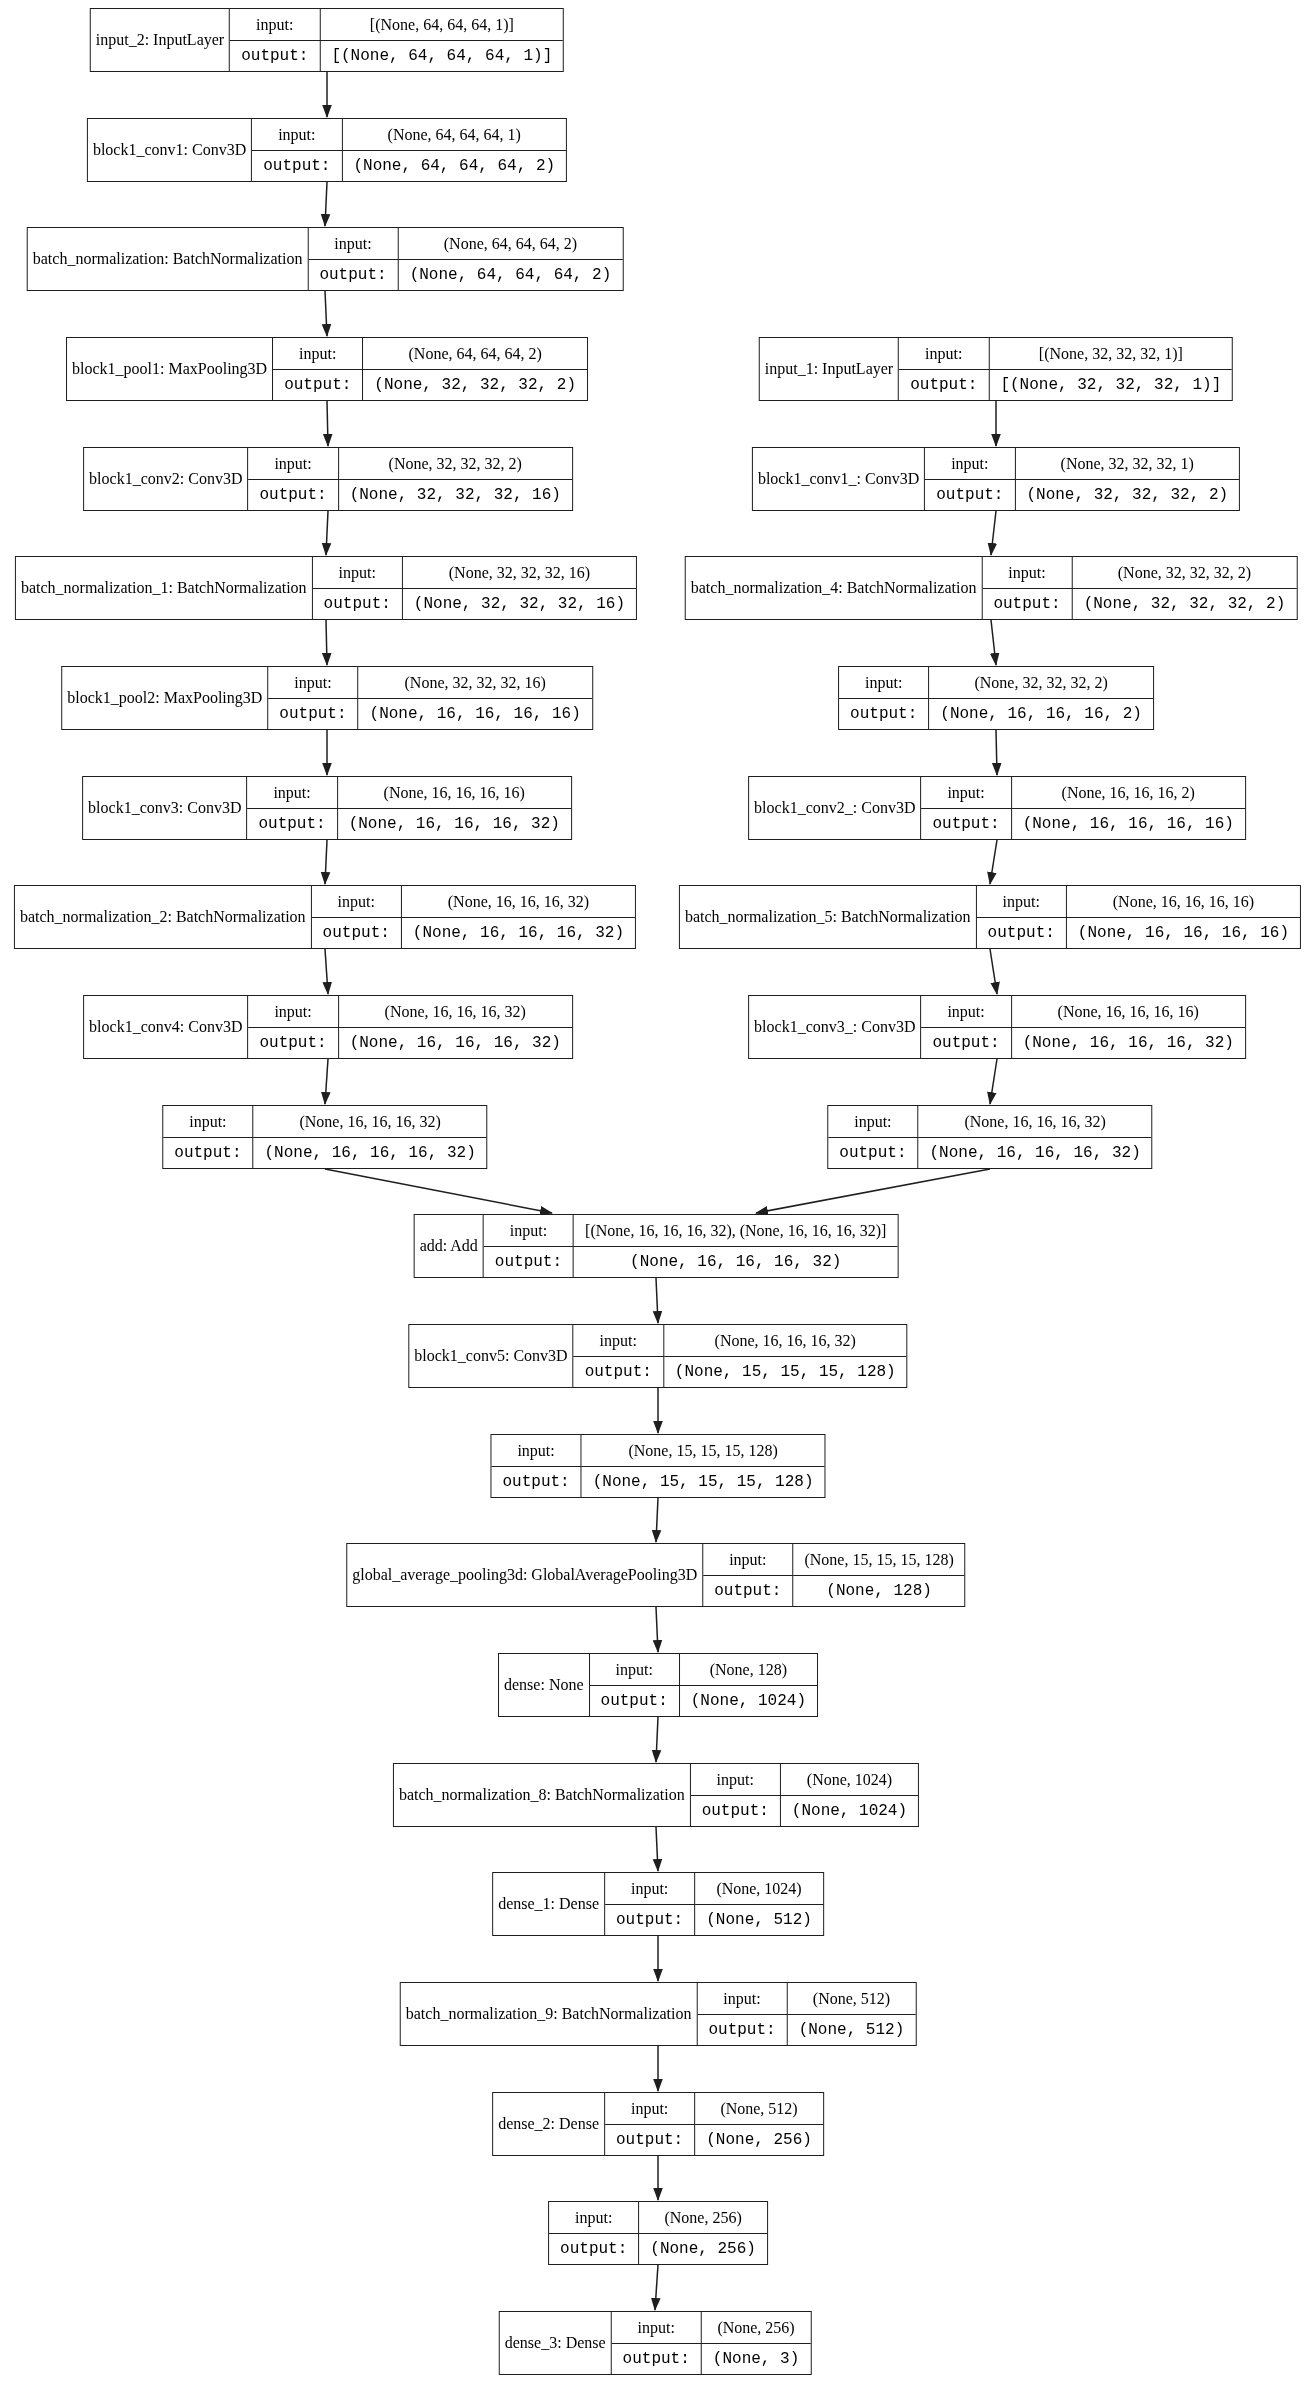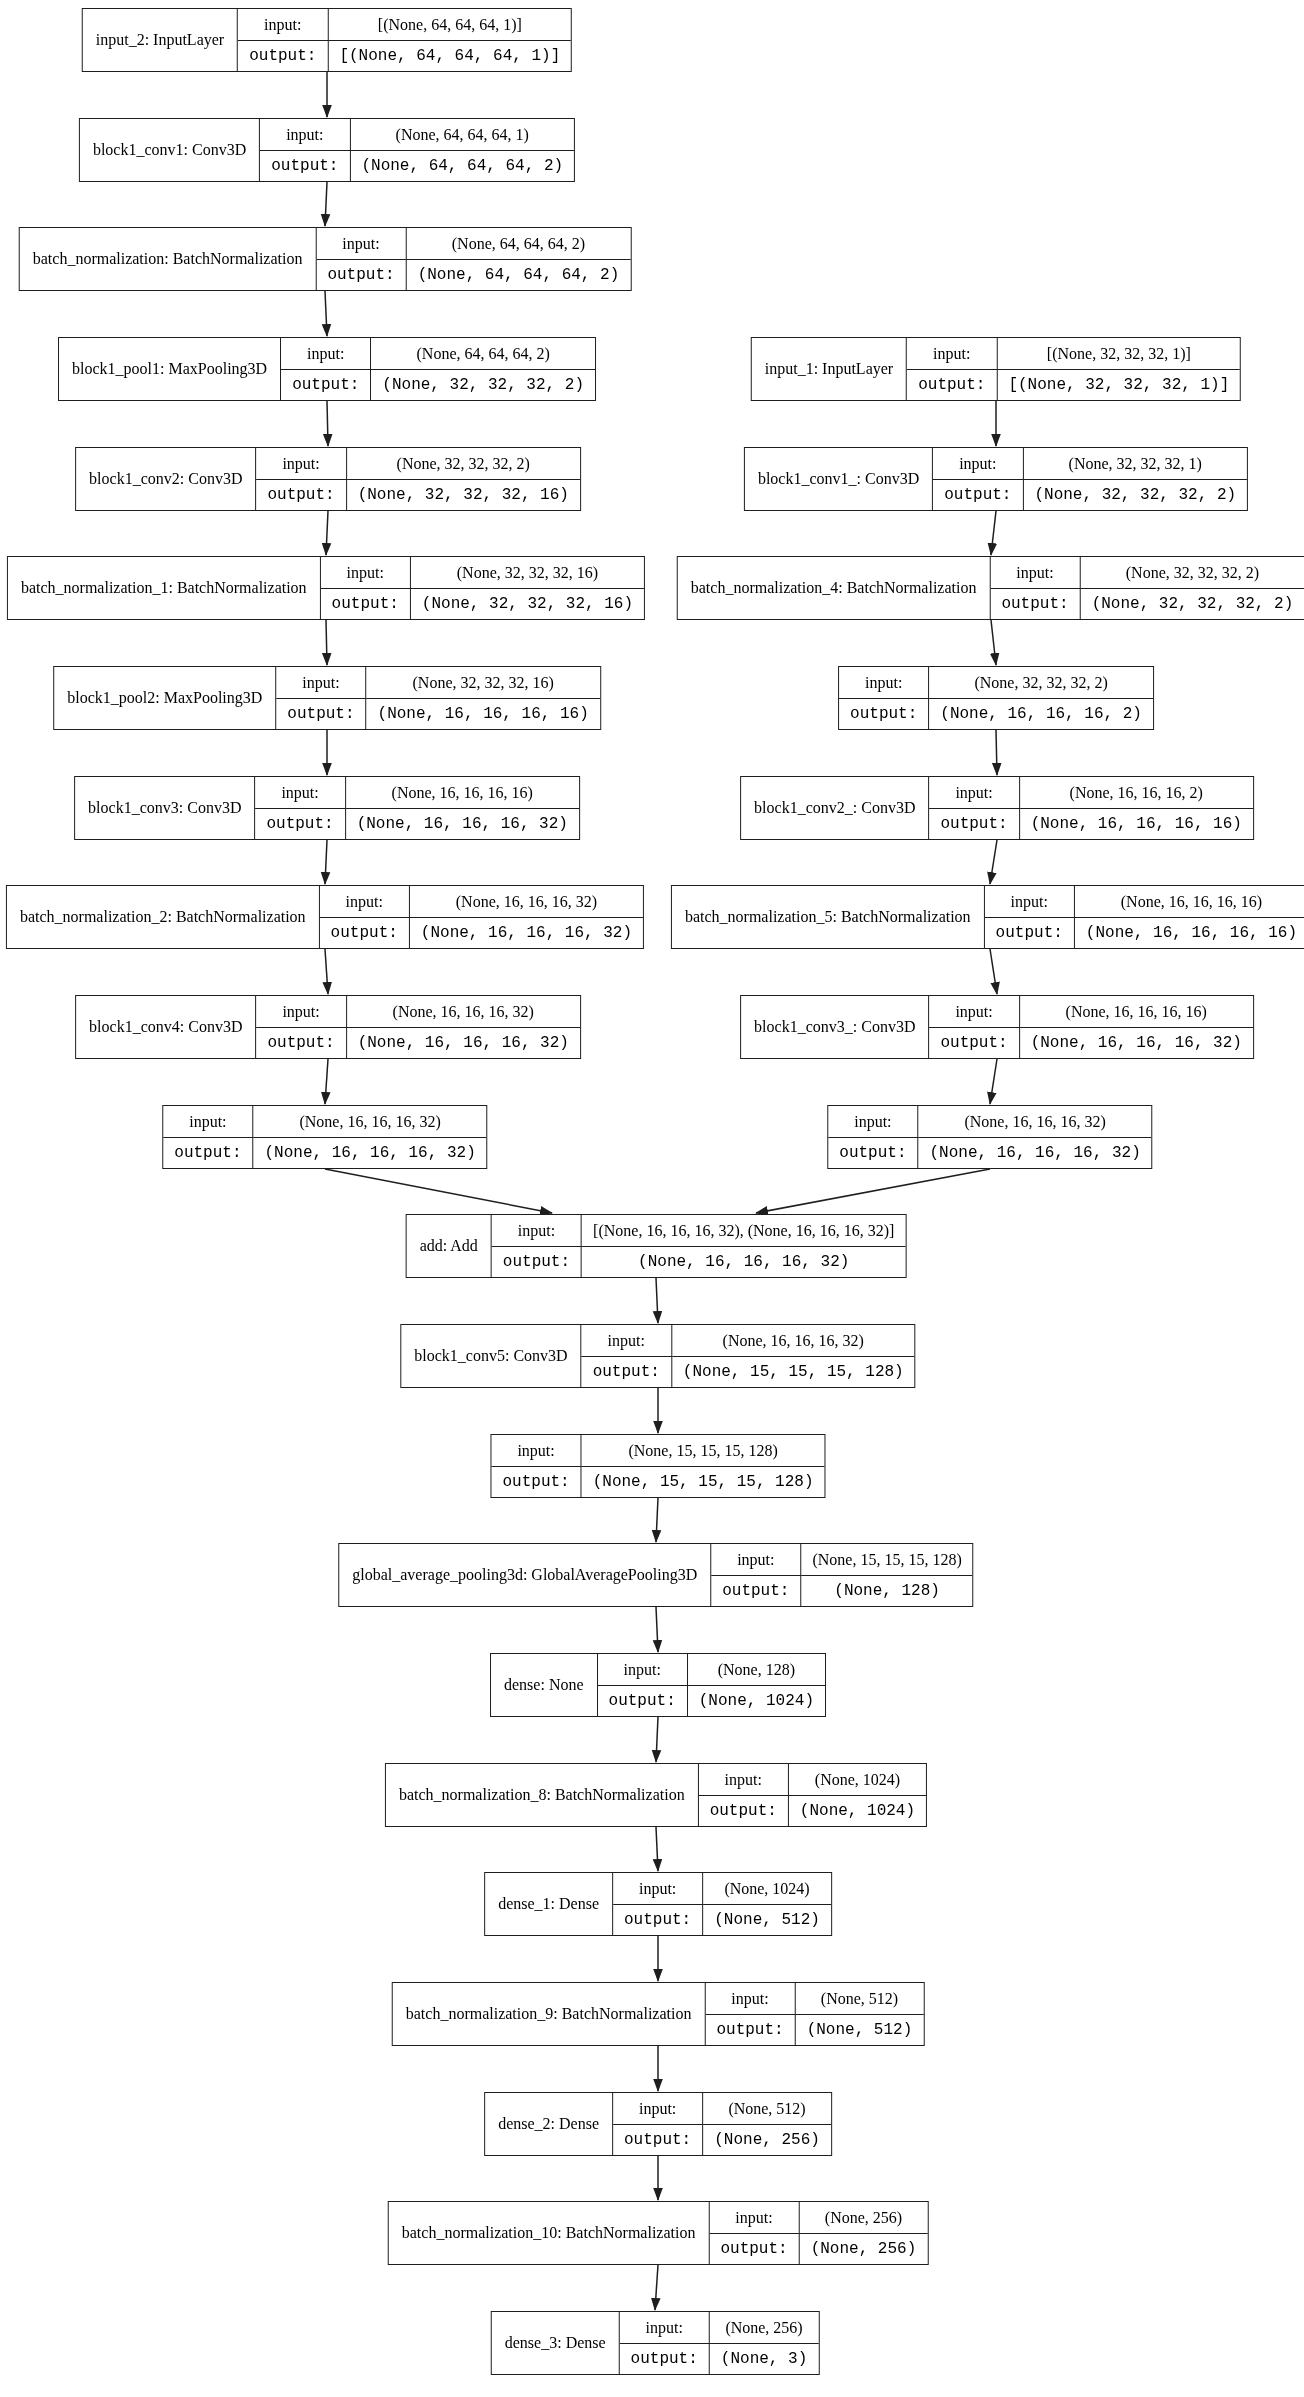--- a/index.html
+++ b/index.html
@@ -13,21 +13,21 @@
   svg.edges line{stroke:#1e1e1e;stroke-width:1.5;}
   svg.edges path{fill:#1e1e1e;stroke:none;}
   .node{
     position:absolute;transform:translateX(-50%);
     height:64px;box-sizing:border-box;
     border:1.5px solid #1e1e1e;background:#fff;
     display:flex;align-items:stretch;
   }
   .node .name{
     display:flex;align-items:center;justify-content:center;
-    padding:0 13px;border-right:1.5px solid #1e1e1e;white-space:nowrap;
+    padding:0 5px;border-right:1.5px solid #1e1e1e;white-space:nowrap;
   }
   .node .io{
     display:grid;grid-template-columns:auto auto;grid-template-rows:1fr 1fr;
   }
   .node .cell{
     display:flex;align-items:center;justify-content:center;
     white-space:nowrap;box-sizing:border-box;padding:0 11px;
   }
   .node .iolabel{border-right:1.5px solid #1e1e1e;}
   .node .row2{border-top:1.5px solid #1e1e1e;font-family:Liberation Mono, monospace;}
@@ -314,21 +314,20 @@
     <div class="node" style="left: 658px; top: 2092px;">
     <div class="name">dense_2: Dense</div>
     <div class="io">
       <div class="cell iolabel">input:</div>
       <div class="cell ioval">(None, 512)</div>
       <div class="cell iolabel row2">output:</div>
       <div class="cell ioval row2">(None, 256)</div>
     </div>
   </div>
     <div class="node" style="left: 658px; top: 2201px;">
-    <div class="name">batch_normalization_10: BatchNormalization</div>
     <div class="io">
       <div class="cell iolabel">input:</div>
       <div class="cell ioval">(None, 256)</div>
       <div class="cell iolabel row2">output:</div>
       <div class="cell ioval row2">(None, 256)</div>
     </div>
   </div>
     <div class="node" style="left: 655px; top: 2311px;">
     <div class="name">dense_3: Dense</div>
     <div class="io">

